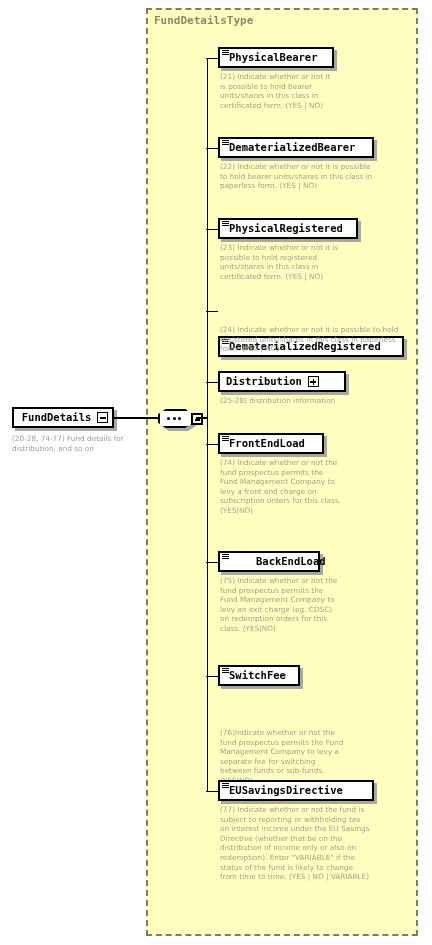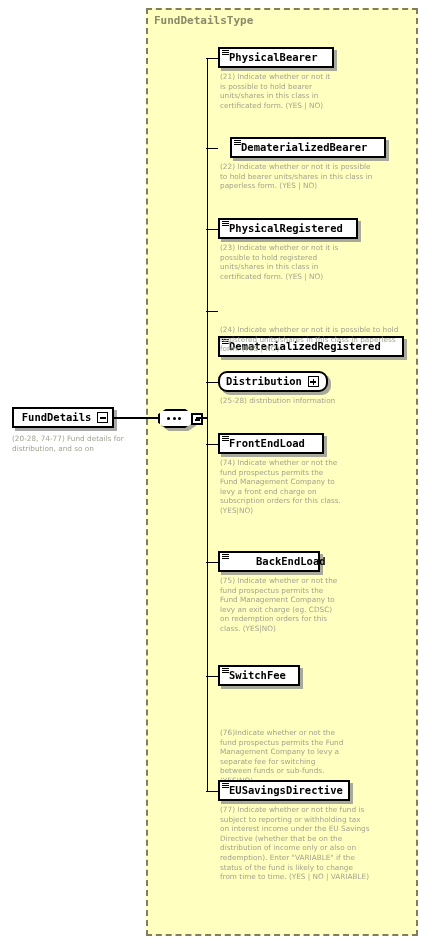--- a/index.html
+++ b/index.html
@@ -170,21 +170,21 @@
     <span class="seqglyph">
         <i></i>
         <i></i>
         <i></i>
       </span>
     <span class="nm">PhysicalBearer</span>
   </div>
   <div class="doc" style="left:220px;top:72px;width:118px;">(21) Indicate whether or not it is possible to hold bearer units/shares in this class in certificated form. (YES | NO)</div>
 
   <div class="ln hline" style="left:206px;top:147.5px;width:12px;"></div>
-  <div class="node" style="left:218px;top:137px;width:156px;margin-left:12px;">
+  <div class="node" style="left:218px;top:137px;width:156px;">
     <span class="seqglyph">
         <i></i>
         <i></i>
         <i></i>
       </span>
     <span class="nm">DematerializedBearer</span>
   </div>
   <div class="doc" style="left:220px;top:162px;width:160px;">(22) Indicate whether or not it is possible to hold bearer units/shares in this class in paperless form. (YES | NO)</div>
 
   <div class="ln hline" style="left:206px;top:228.5px;width:12px;"></div>
@@ -203,21 +203,21 @@
     <span class="seqglyph">
         <i></i>
         <i></i>
         <i></i>
       </span>
     <span class="nm">DematerializedRegistered</span>
   </div>
   <div class="doc" style="left:220px;top:325px;width:186px;">(24) Indicate whether or not it is possible to hold registered units/shares in this class in paperless form. (YES | NO)</div>
 
   <div class="ln hline" style="left:206px;top:381.5px;width:12px;"></div>
-  <div class="node" style="left:218px;top:371px;width:110px;padding-left:6px;border-radius:9px;">
+  <div class="node" style="left:218px;top:371px;width:128px;padding-left:6px;">
     <span class="nm">Distribution</span>
     <span class="plus"></span>
   </div>
   <div class="doc" style="left:220px;top:396px;width:130px;">(25-28) distribution information</div>
 
   <div class="ln hline" style="left:206px;top:443.5px;width:12px;"></div>
   <div class="node" style="left:218px;top:433px;width:106px;">
     <span class="seqglyph">
         <i></i>
         <i></i>
@@ -243,21 +243,21 @@
     <span class="seqglyph">
         <i></i>
         <i></i>
         <i></i>
       </span>
     <span class="nm">SwitchFee</span>
   </div>
   <div class="doc" style="left:220px;top:728px;width:124px;">(76)Indicate whether or not the fund prospectus permits the Fund Management Company to levy a separate fee for switching between funds or sub-funds. (YES|NO)</div>
 
   <div class="ln hline" style="left:206px;top:790.5px;width:12px;"></div>
-  <div class="node" style="left:218px;top:780px;width:132px;text-align:right;">
+  <div class="node" style="left:218px;top:780px;width:156px;text-align:right;">
     <span class="seqglyph">
         <i></i>
         <i></i>
         <i></i>
       </span>
     <span class="nm">EUSavingsDirective</span>
   </div>
   <div class="doc" style="left:220px;top:805px;width:150px;">(77) Indicate whether or not the fund is subject to reporting or withholding tax on interest income under the EU Savings Directive (whether that be on the distribution of income only or also on redemption).  Enter "VARIABLE" if the status of the fund is likely to change from time to time. (YES | NO | VARIABLE)</div>
 
 </div>

